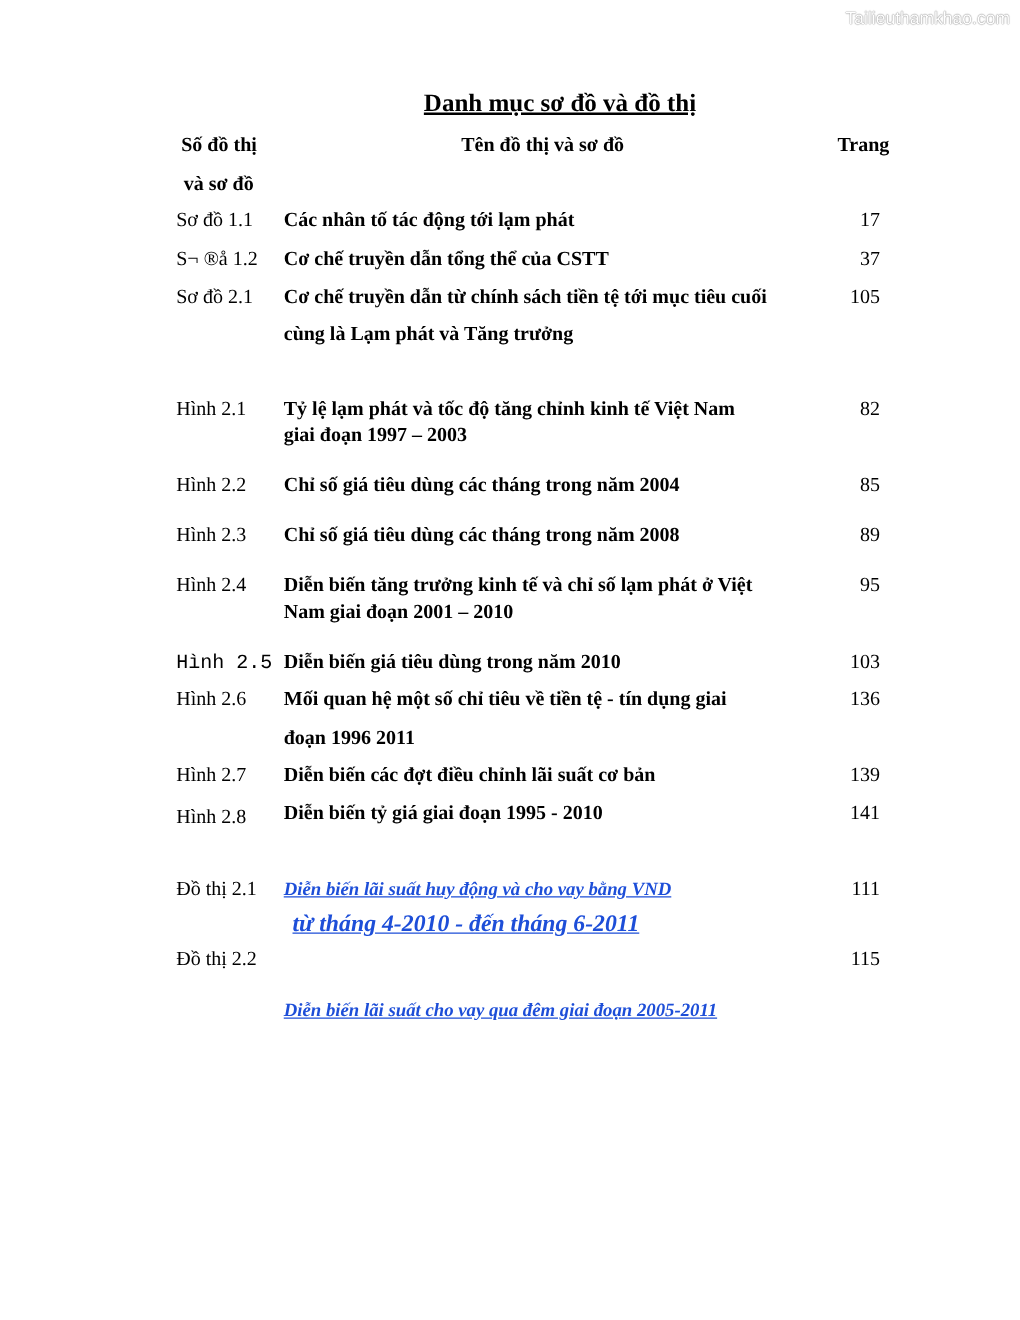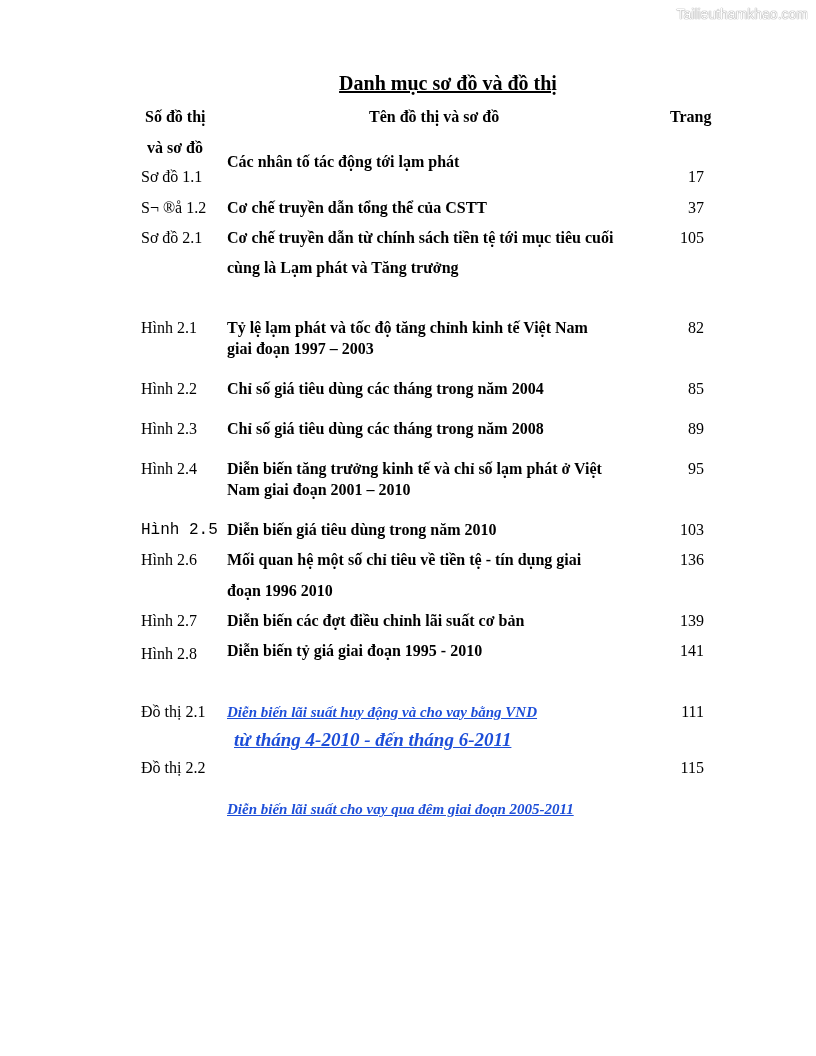--- a/index.html
+++ b/index.html
@@ -32,21 +32,21 @@
 
 <div class="title" style="width:896px;left:0;">Danh mục sơ đồ và đồ thị</div>
 
 <div class="abs hdr" style="top:107px;left:145px;">Số đồ thị</div>
 <div class="abs hdr" style="top:138px;left:147px;">và sơ đồ</div>
 <div class="abs hdr" style="top:107px;left:369px;">Tên đồ thị và sơ đồ</div>
 <div class="abs hdr" style="top:107px;left:670px;">Trang</div>
 
 <div>
   <div class="abs code" style="top:167px;">Sơ đồ 1.1</div>
-  <div class="abs name" style="top:152px;text-align:right;">Các nhân tố tác động tới lạm phát</div>
+  <div class="abs name" style="top:167px;text-align:right;">Các nhân tố tác động tới lạm phát</div>
   <div class="abs page" style="top:167px;">17</div>
 </div>
 
 <div>
   <div class="abs code" style="top:198px;">S¬ ®å 1.2</div>
   <div class="abs name" style="top:198px;">Cơ chế truyền dẫn tổng thể của CSTT</div>
   <div class="abs page" style="top:198px;">37</div>
 </div>
 
 <div>
@@ -84,21 +84,21 @@
 
 <div>
   <div class="abs code" style="top:520px;font-family:Liberation Mono, monospace;">Hình 2.5</div>
   <div class="abs name" style="top:520px;">Diễn biến giá tiêu dùng trong năm 2010</div>
   <div class="abs page" style="top:520px;">103</div>
 </div>
 
 <div>
   <div class="abs code" style="top:550px;">Hình 2.6</div>
   <div class="abs name" style="top:550px;">Mối quan hệ một số chỉ tiêu về tiền tệ - tín dụng giai</div>
-  <div class="abs name" style="top:581px;">đoạn 1996 2010</div>
+  <div class="abs name" style="top:581px;">đoạn 1996 2011</div>
   <div class="abs page" style="top:550px;">136</div>
 </div>
 
 <div>
   <div class="abs code" style="top:611px;">Hình 2.7</div>
   <div class="abs name" style="top:611px;">Diễn biến các đợt điều chỉnh lãi suất cơ bản</div>
   <div class="abs page" style="top:611px;">139</div>
 </div>
 
 <div>

